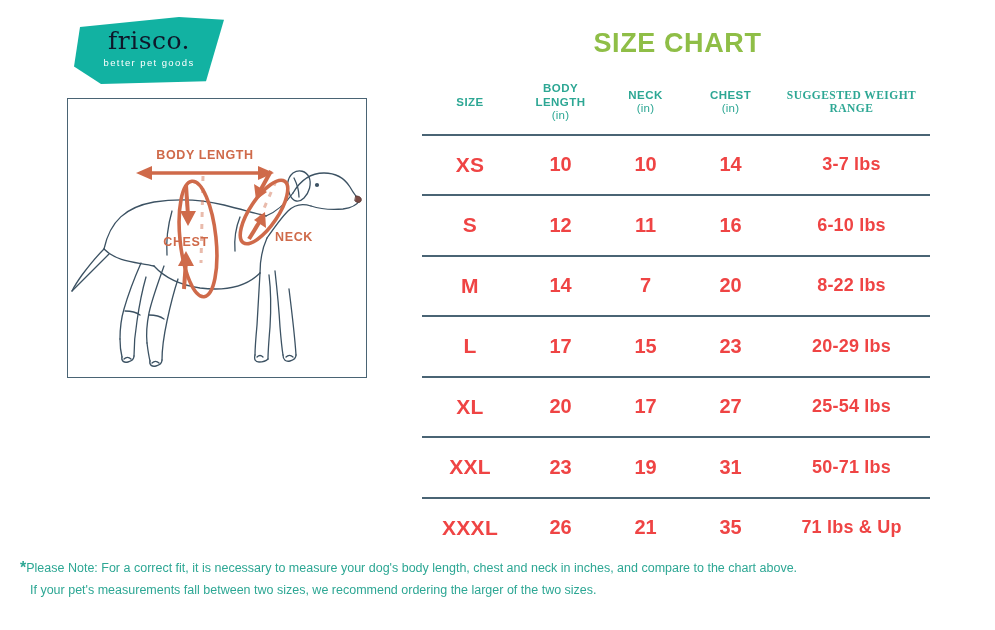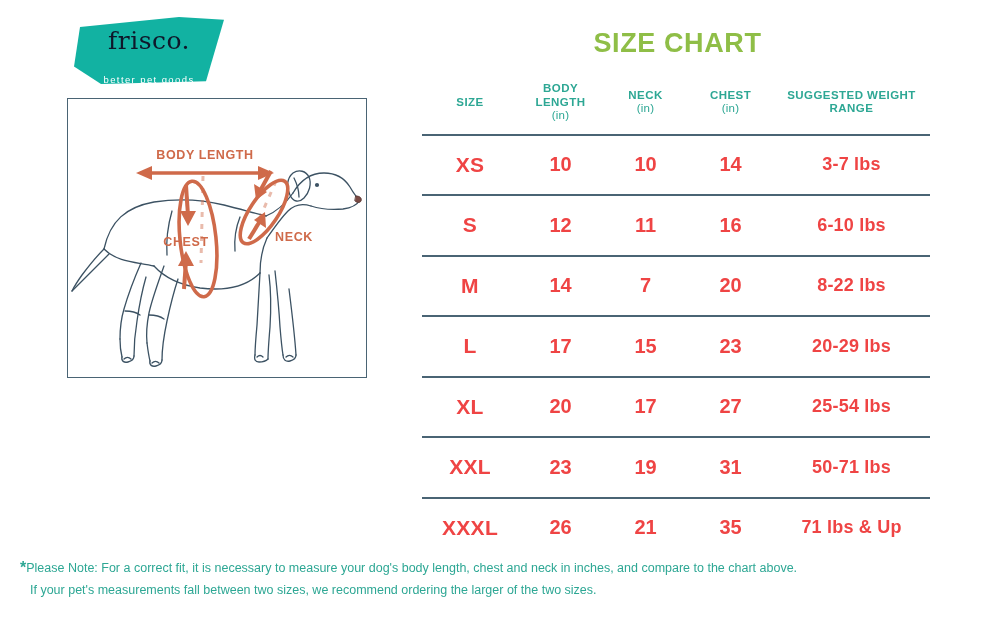--- a/index.html
+++ b/index.html
@@ -44,21 +44,21 @@
     font-family: "DejaVu Serif", serif;
     font-size: 25px;
     font-weight: 400;
     color: #0f172a;
     letter-spacing: 0.5px;
     line-height: 1;
     display: block;
   }
   #logo-tag {
     display: block;
-    margin-top: 22px;
+    margin-top: 5px;
     font-family: "Liberation Sans", sans-serif;
     font-size: 9.5px;
     color: #ffffff;
     letter-spacing: 1.4px;
     line-height: 1;
   }
 
   
   #diagram-box {
     position: absolute;
@@ -125,21 +125,21 @@
     border-bottom: 2px solid #4a6474;
   }
   #size-table tbody tr:last-child td {
     border-bottom: none;
   }
   td.c-size   { font-size: 21px; width: 96px; letter-spacing: 0.3px; }
   td.c-num    { font-size: 20px; width: 85px; }
   td.c-weight { font-size: 18px; width: 157px; letter-spacing: 0.2px; }
   th.h-size   { width: 96px; }
   th.h-num    { width: 85px; }
-  th.h-weight { width: 157px; }
+  th.h-weight { width: 157px; font-family: Liberation Serif, serif; }
 
   
   #footnote {
     position: absolute;
     left: 20px;
     top: 556px;
     width: 955px;
     color: #2da794;
     font-size: 12.5px;
     line-height: 1.55;

